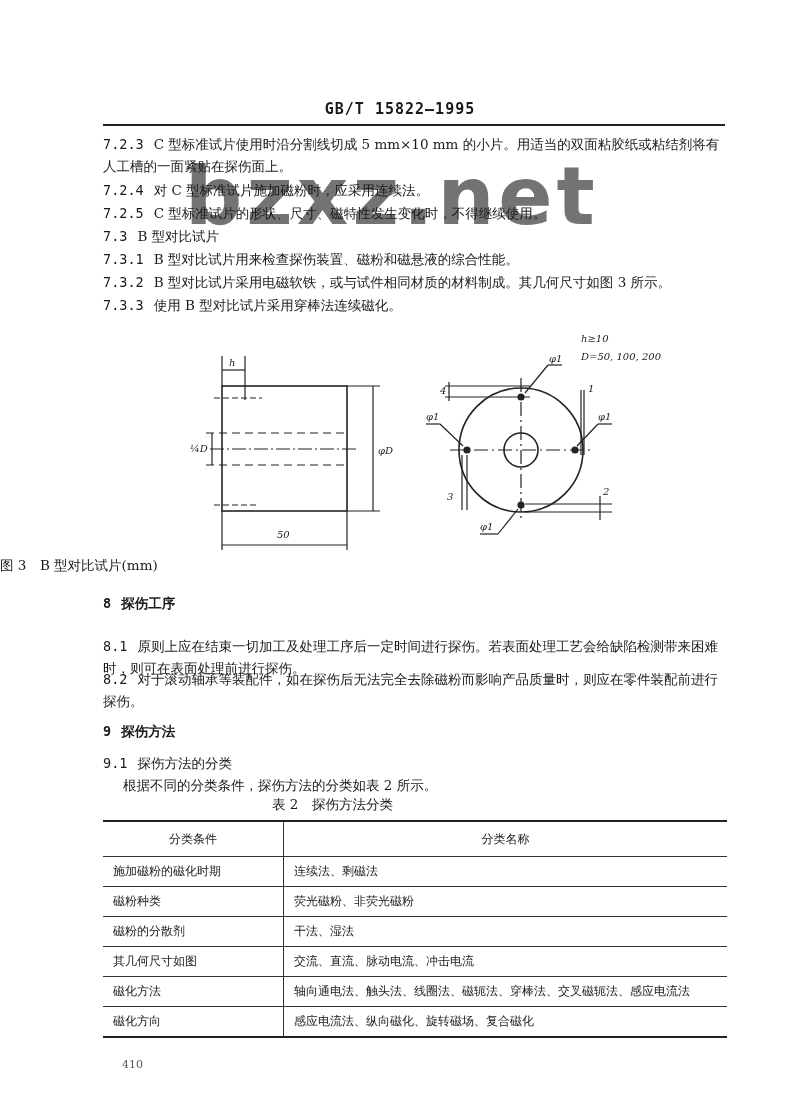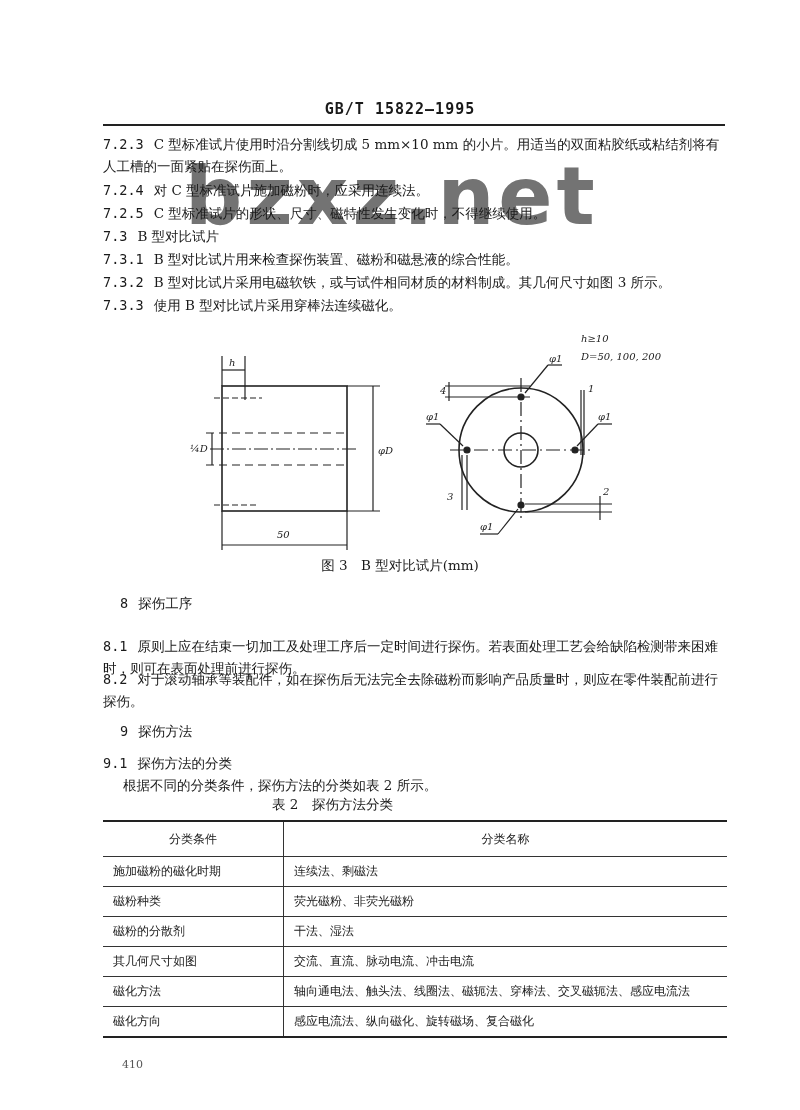--- a/index.html
+++ b/index.html
@@ -6,23 +6,23 @@
   body { width:800px; height:1110px; position:relative; overflow:hidden;
          font-family:"DejaVu Serif","Liberation Serif",serif; color:#1a1a1a; }
   .header { position:absolute; left:0; top:100px; width:800px; text-align:center;
             font-family:"DejaVu Sans Mono","Liberation Mono",monospace; font-size:15px; font-weight:bold; letter-spacing:1px; }
   .header-rule { position:absolute; left:103px; top:124px; width:622px; height:2px; background:#222; }
   .watermark { position:absolute; left:185px; top:150px; font-family:"DejaVu Sans","Liberation Sans",sans-serif;
                font-size:80px; font-weight:bold; color:#737373; letter-spacing:4px; z-index:0; }
   .para { position:absolute; left:103px; width:624px; font-size:13.5px; line-height:22px; z-index:1; }
   .num { font-family:"DejaVu Sans Mono","Liberation Mono",monospace; margin-right:10px; }
   .indent { padding-left:20px; }
-  .heading { font-weight:normal; font-family:"DejaVu Sans","Liberation Sans",sans-serif;margin-left:17px; }
+  .heading { font-weight:bold; font-family:"DejaVu Sans","Liberation Sans",sans-serif; }
   .figure { position:absolute; left:190px; top:330px; width:500px; height:240px; }
-  .fig-caption { position:absolute; left:0; top:557px; width:800px; text-align:center; font-size:13.5px; }
+  .fig-caption { position:absolute; left:0; top:557px; width:800px; font-size:13.5px; }
   .table-caption { position:absolute; left:0; top:796px; width:665px; text-align:center; font-size:13.5px; }
   table.t2 { position:absolute; left:103px; top:820px; width:624px; border-collapse:collapse; font-size:12px; }
   table.t2 th, table.t2 td { border-top:1px solid #333; border-bottom:1px solid #333; height:29px; padding:0 10px; text-align:left; font-weight:normal; }
   table.t2 th { text-align:center; height:34px;margin-top:8px; }
   table.t2 tr:first-child th { border-top:2px solid #222; }
   table.t2 tr:last-child td { border-bottom:2px solid #222; }
   table.t2 .c1 { width:160px; border-right:1px solid #333; }
   .page-no { position:absolute; left:122px; top:1058px; font-size:11px; color:#555; }
 </style>
 </head>

